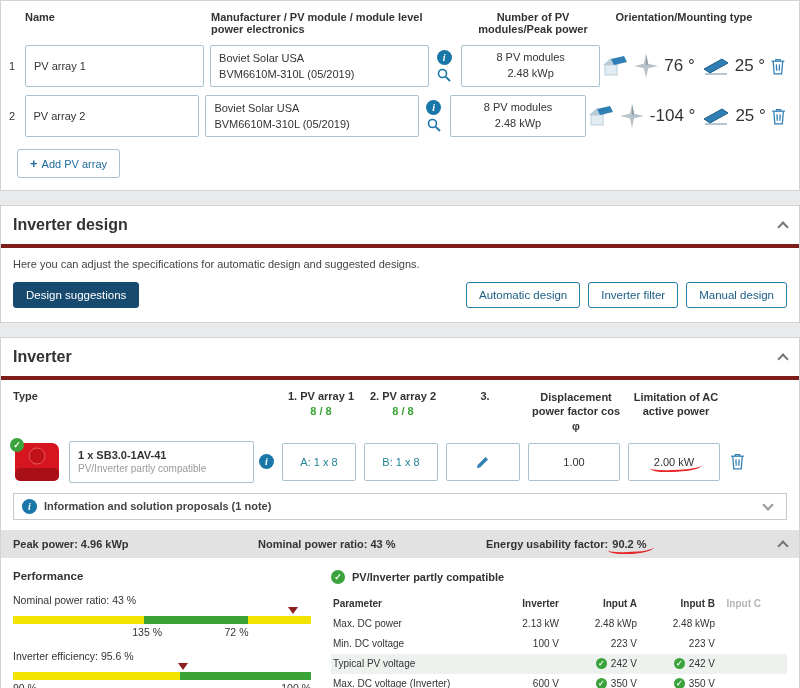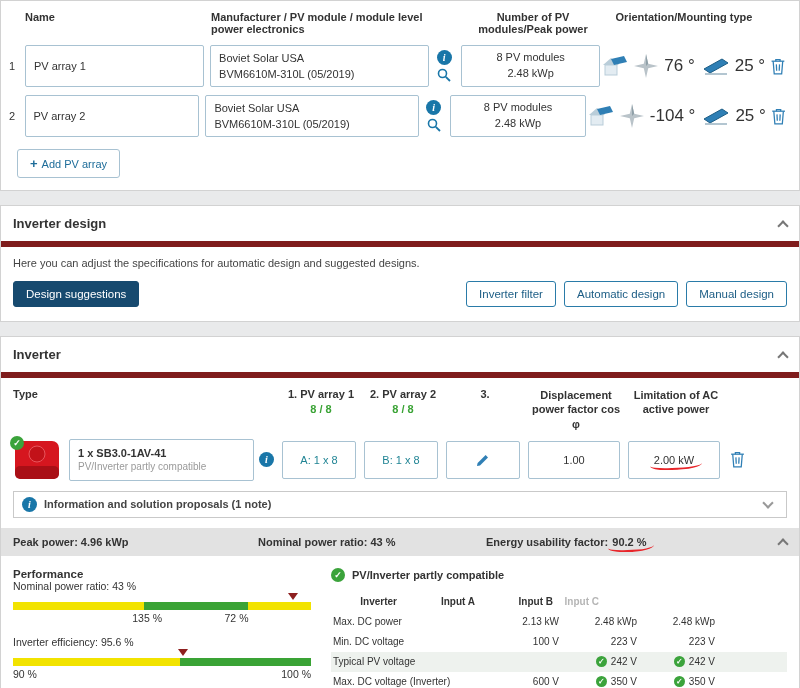--- a/index.html
+++ b/index.html
@@ -33,21 +33,21 @@
   .pv-manuf { width:220px; margin-left:6px; height:42px; padding:5px 8px; line-height:1.45; overflow:hidden; cursor:pointer; }
   .pv-icons { width:26px; margin-left:2px; display:flex; flex-direction:column; align-items:center; gap:3px; }
   .pv-mod { width:140px; margin-left:4px; height:42px; display:flex; flex-direction:column; align-items:center; justify-content:center; line-height:1.45; cursor:pointer; }
   .pv-orient { flex:1; display:flex; align-items:center; justify-content:center; gap:5px; }
   .deg { font-size:17px; white-space:nowrap; }
   .add-btn { display:inline-flex; align-items:center; gap:4px; border:1px solid #a8c2d2; border-radius:3px;
              color:#1d6c99; background:#fff; padding:6px 12px; font:inherit; cursor:pointer; margin-top:4px; margin-left:8px; }
   .add-btn .plus { font-weight:bold; font-size:13px; }
 
   
-  .title-row { display:flex; align-items:center; justify-content:space-between; padding:10px 12px; font-weight:bold; font-size:13px; border-bottom:6px solid #7f1d1d; }
+  .title-row { display:flex; align-items:center; justify-content:space-between; padding:10px 12px; font-weight:bold; font-size:16px; border-bottom:4px solid #7f1d1d; }
 
   
   .desc { padding:10px 12px 2px 12px; color:#444; }
   .btn-row { display:flex; align-items:center; padding:10px 12px 14px 12px; }
   .btn { font-family:inherit; font-size:11.5px; padding:6px 12px; border-radius:3px; border:1px solid #2a7ba8;
          color:#1c5d85; background:#fff; cursor:pointer; margin-left:8px; }
   .btn-primary { background:#174a6f; border-color:#174a6f; color:#fff; margin-left:0; }
   .btn-right-group { margin-left:auto; display:flex; }
 
   
@@ -66,21 +66,21 @@
   .inv-box.dark { color:#333; width:92px; }
   .inv-trash { margin-left:10px; }
   .info-row { margin:0 12px 10px 12px; border:1px solid #c9c9c9; display:flex; align-items:center; gap:7px; padding:5px 8px; font-weight:bold; color:#444; }
   .info-row .chev { margin-left:auto; border-color:#999; margin-right:6px; }
   .summary { background:#e2e2e2; display:flex; align-items:center; padding:8px 12px; font-weight:bold; }
   .s1 { width:245px; } .s2 { width:228px; } .s3 { flex:1; display:flex; gap:4px; }
   .panels { display:flex; padding:12px; gap:20px; align-items:flex-start; }
 
   
   .perf { width:298px; }
-  .panel-title { font-weight:bold; font-size:11.5px; margin-bottom:0; }
+  .panel-title { font-weight:bold; font-size:11.5px; margin-bottom:12px; }
   .meter { margin-bottom:10px; }
   .meter-caption { font-size:10.5px; margin-bottom:10px; }
   .track-wrap { position:relative; }
   .marker { position:absolute; top:-9px; width:0; height:0; border-left:5px solid transparent; border-right:5px solid transparent;
             border-top:7px solid #8e1f1f; transform:translateX(-50%); }
   .track { height:8px; }
   .track.npr { background:linear-gradient(to right,#f2e300 0%,#f2e300 44%,#3aa335 44%,#3aa335 79%,#f2e300 79%,#f2e300 100%); }
   .track.eff { background:linear-gradient(to right,#f2e300 0%,#f2e300 56%,#3aa335 56%,#3aa335 100%); }
   .meter-labels { position:relative; height:14px; font-size:10.5px; margin-top:2px; }
   .ml-abs { position:absolute; transform:translateX(-50%); }
@@ -211,22 +211,22 @@
 
 <div class="card">
   <div class="title-row">
     <span>Inverter design</span>
     <span class="chev up"></span>
   </div>
   <div class="desc">Here you can adjust the specifications for automatic design and suggested designs.</div>
   <div class="btn-row">
     <button class="btn btn-primary">Design suggestions</button>
     <div class="btn-right-group">
+      <button class="btn">Automatic design</button>
       <button class="btn">Inverter filter</button>
-      <button class="btn">Automatic design</button>
       <button class="btn">Manual design</button>
     </div>
   </div>
 </div>
 
 <div class="card">
   <div class="title-row">
     <span>Inverter</span>
     <span class="chev up"></span>
   </div>
@@ -327,20 +327,21 @@
 
     </div>
 
     <div class="compat">
       <div class="compat-header">
         <span class="gcheck">✓</span>
         <span>PV/Inverter partly compatible</span>
       </div>
       <div class="ctable">
         <div class="crow chead">
+          <span class="cc-param">Parameter</span>
           <span class="cc-inv">Inverter</span>
           <span class="cc-in">Input A</span>
           <span class="cc-in">Input B</span>
           <span class="cc-c dim">Input C</span>
         </div>
         <div class="crow">
           <span class="cc-param">Max. DC power</span>
           <span class="cc-inv">2.13 kW</span>
           <span class="cc-in">
               <span>2.48 kWp</span>

